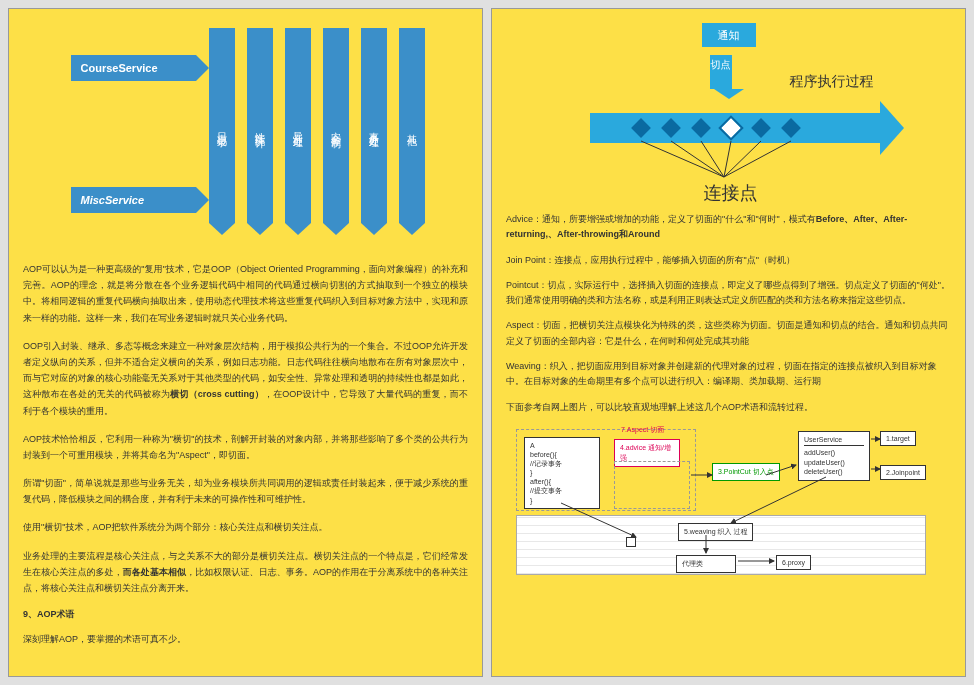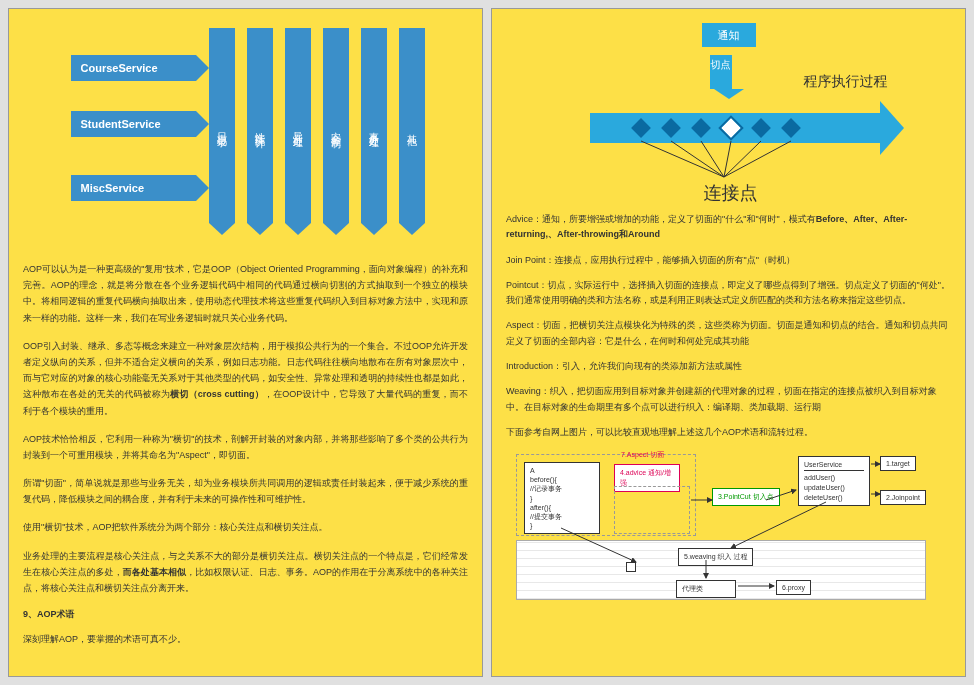--- a/index.html
+++ b/index.html
@@ -3,62 +3,59 @@
   <meta charset="utf-8">
   <style>
     * { box-sizing: border-box; margin: 0; padding: 0; }
     body { font-family: "Microsoft YaHei", Arial, sans-serif; background: #e0e0e0; display: flex; gap: 8px; padding: 8px; font-size: 9px; color: #333; }
     .page { background: #fde047; width: 479px; height: 669px; border: 1px solid #999; padding: 14px; overflow: hidden; position: relative; }
     
     
     .diagram1 { position: relative; width: 430px; height: 220px; margin: 0 auto 18px; }
     .harrow { position: absolute; left: 40px; height: 26px; background: #3b8fc9; display: flex; align-items: center; padding-left: 10px; color: #fff; font-size: 11px; font-weight: bold; width: 125px; }
     .harrow::after { content: ""; position: absolute; right: -13px; top: 0; border-left: 13px solid #3b8fc9; border-top: 13px solid transparent; border-bottom: 13px solid transparent; }
-    .harrow.h0 { top: 32px; } .harrow.h1 { top: 88px; } .harrow.h2 { top: 152px; }
+    .harrow.h0 { top: 32px; } .harrow.h1 { top: 88px; } .harrow.h2 { top: 164px; font-style: italic; }
     .varrow { position: absolute; top: 5px; width: 26px; height: 195px; background: #3b8fc9; color: #fff; font-size: 10px; display: flex; flex-direction: column; align-items: center; justify-content: center; padding-top: 4px; }
     .varrow span { writing-mode: vertical-rl; text-orientation: upright; letter-spacing: 2px; }
     .varrow::after { content: ""; position: absolute; bottom: -12px; left: 0; border-top: 12px solid #3b8fc9; border-left: 13px solid transparent; border-right: 13px solid transparent; }
     .varrow.v0 { left: 178px; } .varrow.v1 { left: 216px; } .varrow.v2 { left: 254px; } .varrow.v3 { left: 292px; } .varrow.v4 { left: 330px; } .varrow.v5 { left: 368px; }
     
     .para { margin-bottom: 12px; line-height: 1.8; text-align: justify; }
     .bold { font-weight: bold; }
     .h3 { font-weight: bold; margin-bottom: 10px; }
     
     
     .diagram2 { position: relative; width: 430px; height: 175px; margin: 0 auto 14px; }
     .notice-box { position: absolute; left: 188px; top: 0; width: 54px; height: 24px; background: #2aa9dd; color: #fff; text-align: center; line-height: 24px; font-size: 11px; }
     .pointcut-box { position: absolute; left: 196px; top: 32px; width: 22px; height: 34px; background: #2aa9dd; color: #fff; text-align: center; font-size: 10px; padding-top: 3px; }
     .pointcut-box::after { content: ""; position: absolute; bottom: -10px; left: 4px; border-top: 10px solid #2aa9dd; border-left: 15px solid transparent; border-right: 15px solid transparent; }
     .big-arrow { position: absolute; left: 76px; top: 90px; width: 290px; height: 30px; background: #2aa9dd; }
     .big-arrow::after { content: ""; position: absolute; right: -24px; top: -12px; border-left: 24px solid #2aa9dd; border-top: 27px solid transparent; border-bottom: 27px solid transparent; }
     .diamond { position: absolute; width: 14px; height: 14px; background: #0a6aa1; transform: rotate(45deg); top: 98px; }
     .diamond.selected { background: #fff; outline: 2px solid #0a6aa1; }
     .jp-label { position: absolute; left: 190px; top: 158px; font-size: 18px; }
-    .proc-label { position: absolute; left: 290px; top: 50px; font-size: 14px; color: #333; font-family: SimSun; }
+    .proc-label { position: absolute; left: 276px; top: 50px; font-size: 14px; color: #333; font-family: SimSun; }
     
     .term { margin-bottom: 10px; line-height: 1.7; }
     .bold2 { font-weight: bold; }
     
     
     .diagram3 { position: relative; width: 430px; height: 155px; margin-top: 6px; font-size: 7px; }
     .box { position: absolute; border: 1px solid #333; background: #fff; padding: 3px 5px; }
     .dashbox { position: absolute; border: 1px dashed #999; }
     .label2 { position: absolute; font-size: 7px; }
     .gridbox { position: absolute; background: repeating-linear-gradient(0deg, #e8e8e8 0 1px, #fff 1px 8px), repeating-linear-gradient(90deg, #e8e8e8 0 1px, #fff 1px 8px); border: 1px solid #aaa; }
   </style>
 </head>
 <body>
 
 <div class="page">
   <div class="diagram1">
     <div class="harrow h0">
         <span>CourseService</span>
-      </div>
-    <div class="harrow h1">
-        <span>StudentService</span>
       </div>
     <div class="harrow h2">
         <span>MiscService</span>
       </div>
     <div class="varrow v0">
         <span>日志记录</span>
       </div>
     <div class="varrow v1">
         <span>性能统计</span>
       </div>
@@ -106,21 +103,20 @@
     </svg>
     <div class="jp-label">连接点</div>
   </div>
 
   <p class="term">
     <span>Advice：通知，所要增强或增加的功能，定义了切面的"什么"和"何时"，模式有</span><span class="bold2">Before、After、After-returning,、After-throwing和Around</span>
   </p>
   <p class="term">Join Point：连接点，应用执行过程中，能够插入切面的所有"点"（时机）</p>
   <p class="term">Pointcut：切点，实际运行中，选择插入切面的连接点，即定义了哪些点得到了增强。切点定义了切面的"何处"。我们通常使用明确的类和方法名称，或是利用正则表达式定义所匹配的类和方法名称来指定这些切点。</p>
   <p class="term">Aspect：切面，把横切关注点模块化为特殊的类，这些类称为切面。切面是通知和切点的结合。通知和切点共同定义了切面的全部内容：它是什么，在何时和何处完成其功能</p>
-  <p class="term">Introduction：引入，允许我们向现有的类添加新方法或属性</p>
   <p class="term">Weaving：织入，把切面应用到目标对象并创建新的代理对象的过程，切面在指定的连接点被织入到目标对象中。在目标对象的生命期里有多个点可以进行织入：编译期、类加载期、运行期</p>
   <p class="term">下面参考自网上图片，可以比较直观地理解上述这几个AOP术语和流转过程。</p>
 
   <div class="diagram3">
     <div class="gridbox" style="left:10px;top:90px;width:410px;height:60px"></div>
     <div class="dashbox" style="left:10px;top:4px;width:180px;height:82px"></div>
     <div class="box" style="left:18px;top:12px;width:76px;line-height:1.3">
       <div>A</div>
       <div>before(){</div>
       <div>//记录事务</div>

